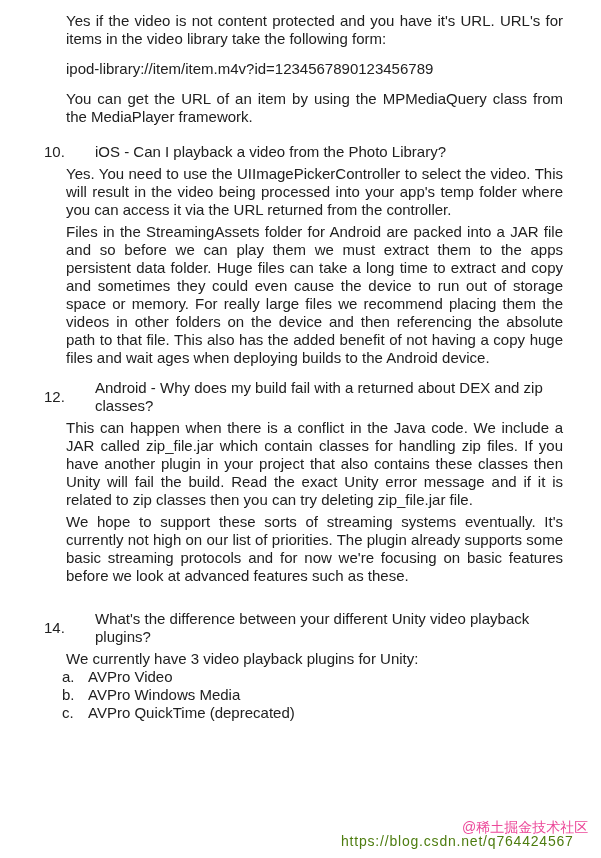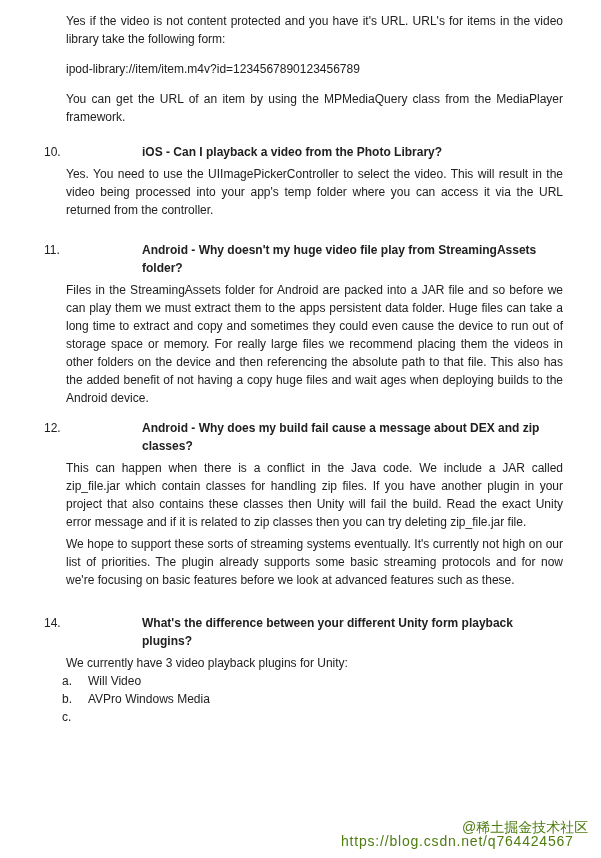--- a/index.html
+++ b/index.html
@@ -11,40 +11,39 @@
     background: #ffffff;
     font-family: "Liberation Sans", "DejaVu Sans", sans-serif;
     color: #212121;
     overflow: hidden;
   }
   .content {
     position: absolute;
     left: 44px;
     top: 12px;
     width: 519px;
-    font-size: 12px;
+    font-size: 15px;
     line-height: 18px;
   }
   .para {
     margin-left: 22px;
     text-align: justify;
   }
   .faq-heading {
     display: flex;
-    align-items: flex-start;
-    gap: 47px;
+    align-items: center;
   }
   .faq-num {
     width: 22px;
     flex-shrink: 0;
     font-weight: normal;
   }
   .faq-q {
     flex: 1;
-    font-weight: bold;
+    font-weight: normal;
     padding-left: 29px;
   }
   .list {
     margin-left: 18px;
   }
   .list-row {
     display: flex;
   }
   .list-marker {
     width: 26px;
@@ -63,21 +62,21 @@
     letter-spacing: 0.8px;
     color: #4d7c0f;
     white-space: nowrap;
     z-index: 1;
   }
   .wm-community {
     position: absolute;
     left: 462px;
     top: 819px;
     font-size: 14px;
-    color: #4d7c0f;
+    color: #ec4899;
     white-space: nowrap;
     z-index: 2;
   }
 </style>
 </head>
 <body>
 
 <div class="page">
   <div class="content">
 
@@ -86,51 +85,48 @@
     <p class="para mt-20">ipod-library://item/item.m4v?id=1234567890123456789</p>
 
     <p class="para mt-20">You can get the URL of an item by using the MPMediaQuery class from the MediaPlayer framework.</p>
 
     <div class="faq-heading mt-17">
       <span class="faq-num">10.</span>
       <span class="faq-q">iOS - Can I playback a video from the Photo Library?</span>
     </div>
     <p class="para mt-16">Yes.  You need to use the UIImagePickerController to select the video.  This will result in the video being processed into your app's temp folder where you can access it via the URL returned from the controller.</p>
 
-    <div class="faq-heading mt-22">
-      <span class="faq-num">11.</span>
-      <span class="faq-q">Android - Why doesn't my huge video file play from StreamingAssets folder?</span>
-    </div>
     <p class="para mt-16">Files in the StreamingAssets folder for Android are packed into a JAR file and so before we can play them we must extract them to the apps persistent data folder.  Huge files can take a long time to extract and copy and sometimes they could even cause the device to run out of storage space or memory.  For really large files we recommend placing them the videos in other folders on the device and then referencing the absolute path to that file.  This also has the added benefit of not having a copy huge files and wait ages when deploying builds to the Android device.</p>
 
     <div class="faq-heading mt-20">
       <span class="faq-num">12.</span>
-      <span class="faq-q">Android - Why does my build fail cause a message about DEX and zip classes?</span>
+      <span class="faq-q">Android - Why does my build fail with a returned about DEX and zip classes?</span>
     </div>
     <p class="para mt-16">This can happen when there is a conflict in the Java code.  We include a JAR called zip_file.jar which contain classes for handling zip files.  If you have another plugin in your project that also contains these classes then Unity will fail the build.  Read the exact Unity error message and if it is related to zip classes then you can try deleting zip_file.jar file.</p>
 
     <p class="para mt-16">We hope to support these sorts of streaming systems eventually.  It's currently not high on our list of priorities.  The plugin already supports some basic streaming protocols and for now we're focusing on basic features before we look at advanced features such as these.</p>
 
     <div class="faq-heading mt-21">
       <span class="faq-num">14.</span>
-      <span class="faq-q">What's the difference between your different Unity form playback plugins?</span>
+      <span class="faq-q">What's the difference between your different Unity video playback plugins?</span>
     </div>
     <p class="para mt-16">We currently have 3 video playback plugins for Unity:</p>
 
     <div class="para list">
       <div class="list-row">
         <span class="list-marker">a.</span>
-        <span>Will Video</span>
+        <span>AVPro Video</span>
       </div>
       <div class="list-row">
         <span class="list-marker">b.</span>
         <span>AVPro Windows Media</span>
       </div>
       <div class="list-row">
         <span class="list-marker">c.</span>
+        <span>AVPro QuickTime (deprecated)</span>
       </div>
     </div>
 
   </div>
 
   <div class="wm-url">https://blog.csdn.net/q764424567</div>
   <div class="wm-community">@稀土掘金技术社区</div>
 </div>
 
 </body></html>

